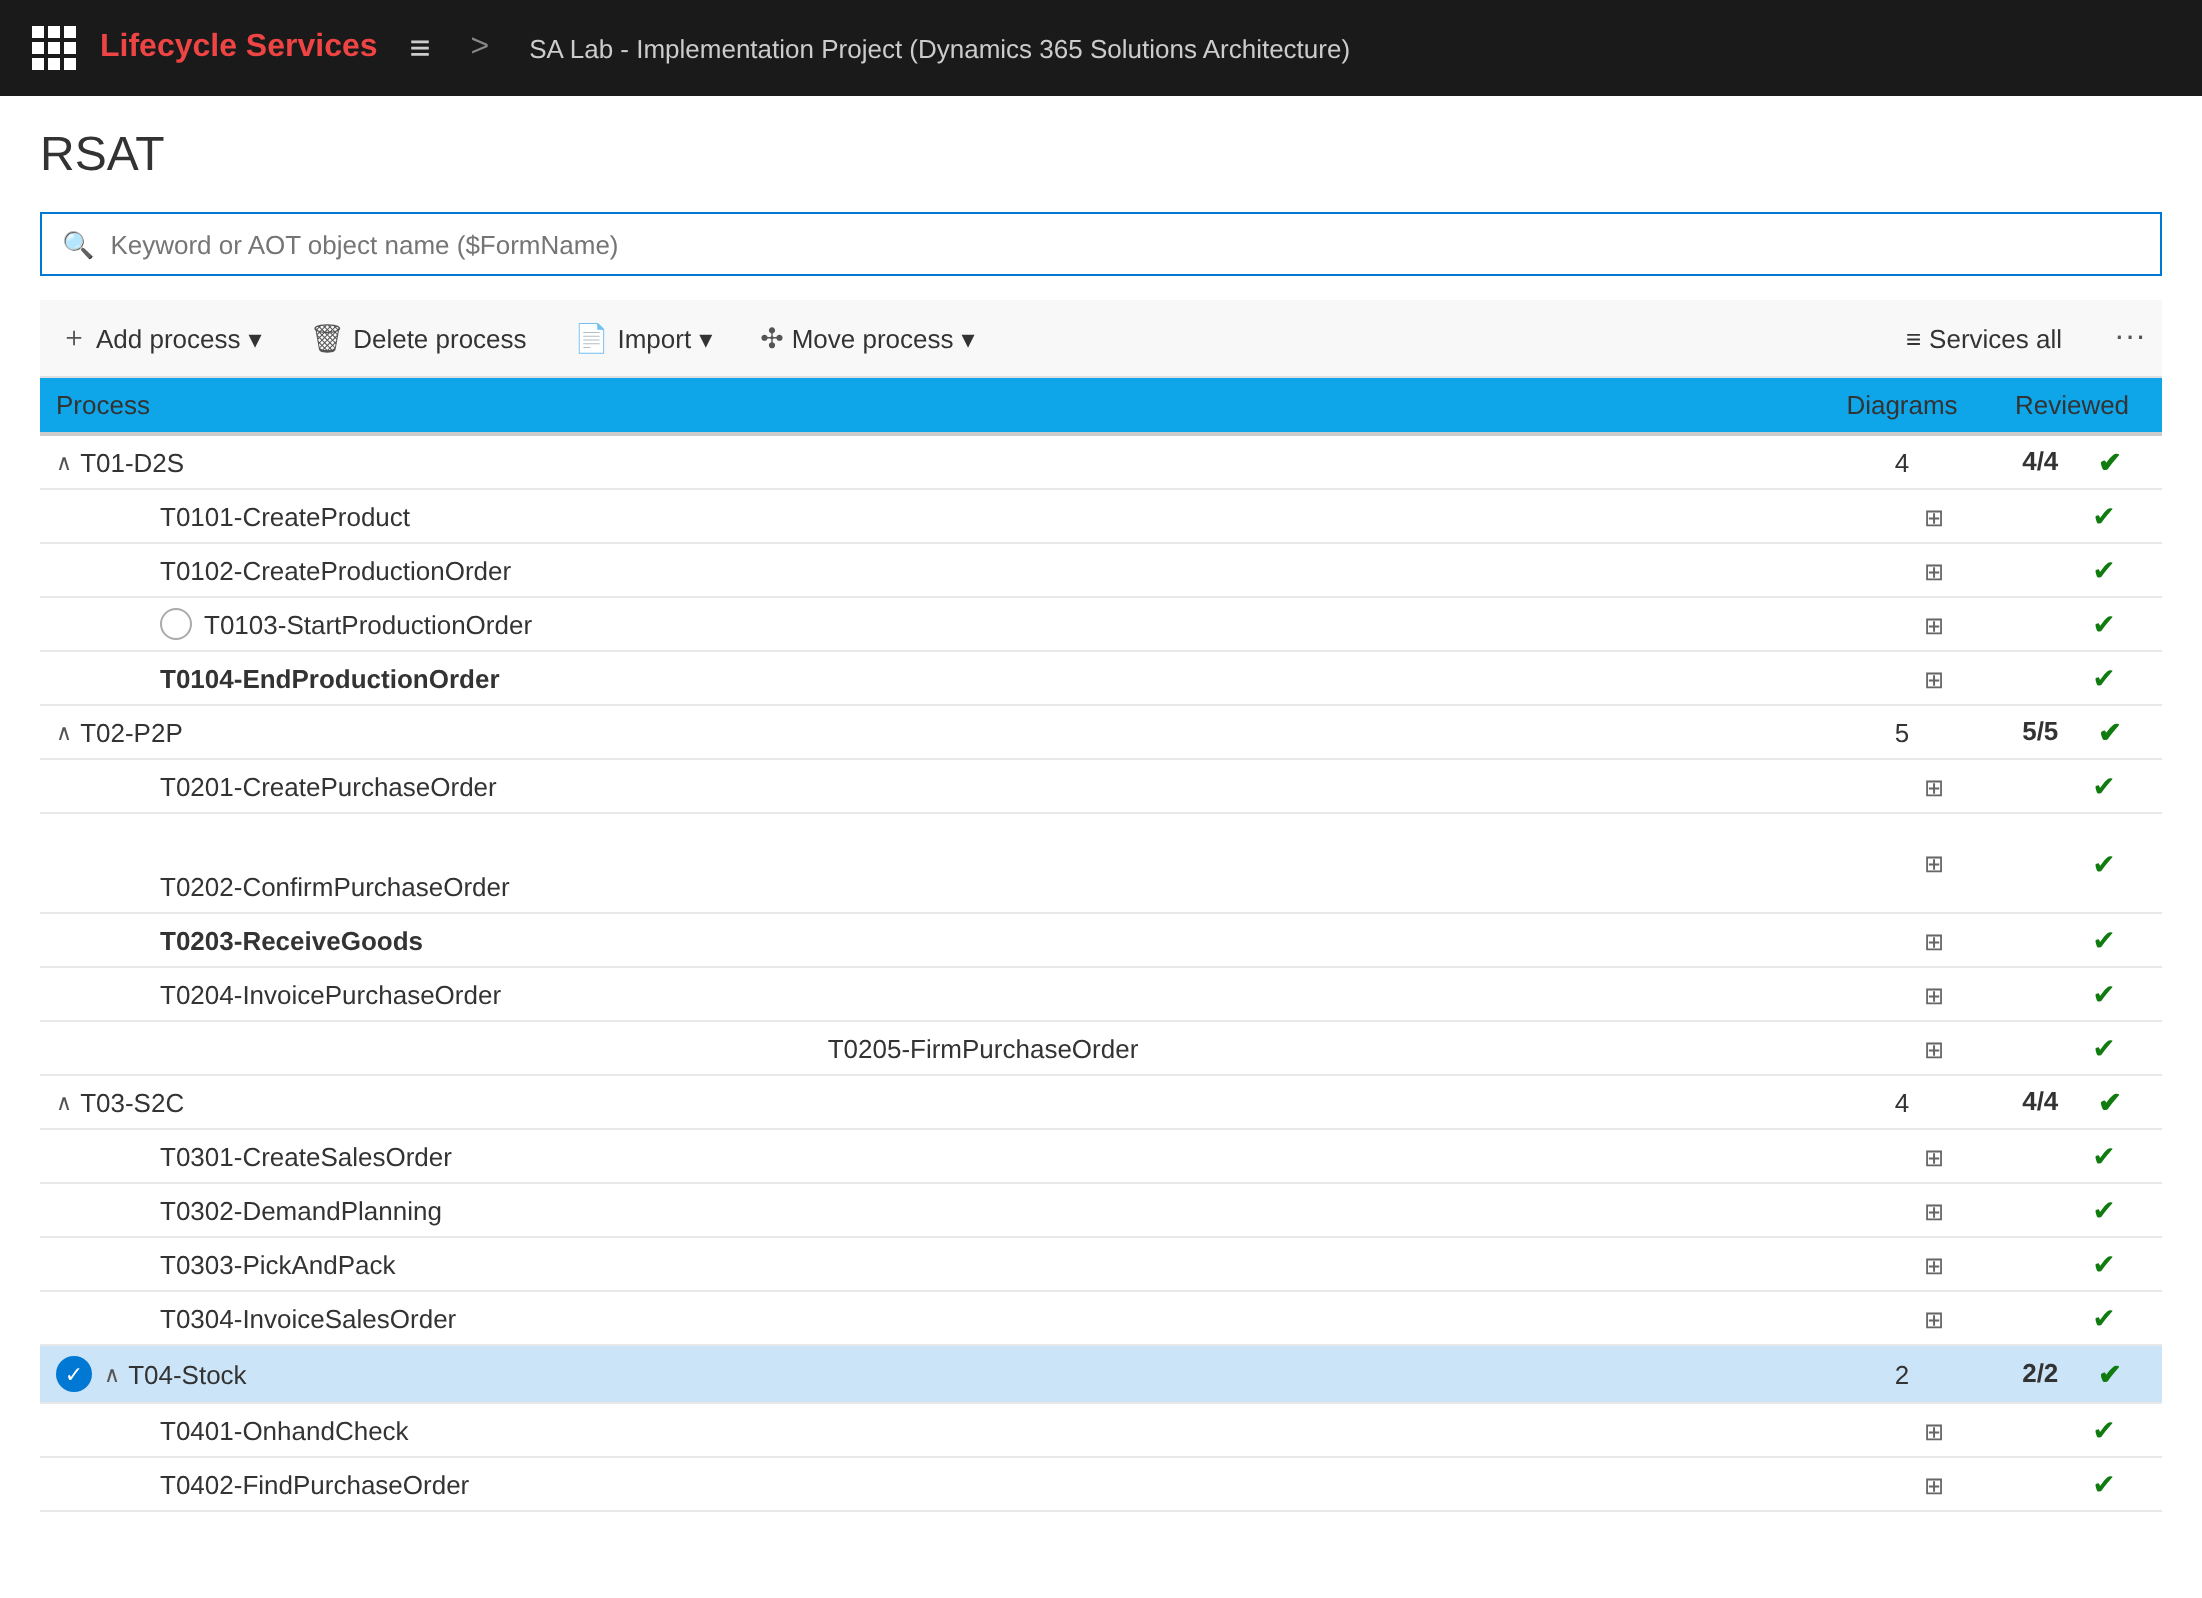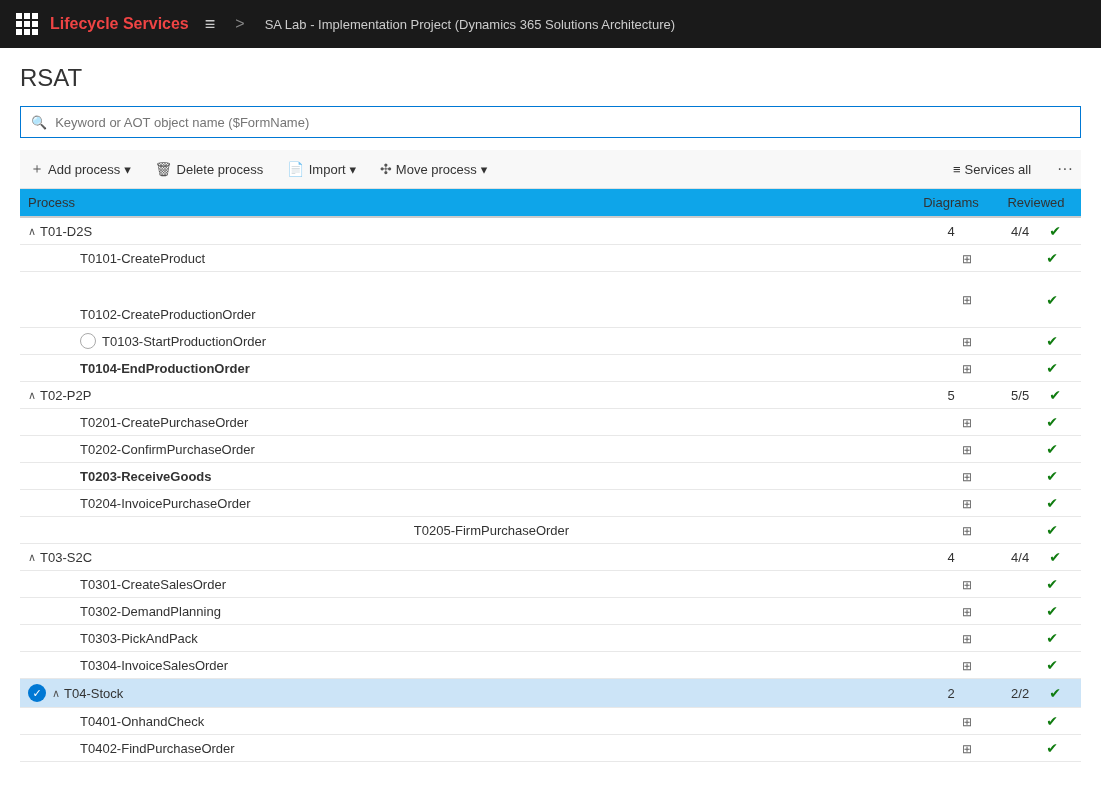--- a/index.html
+++ b/index.html
@@ -168,23 +168,24 @@
     .group-row.selected-row td {
       background: #cce4f7;
     }
     .child-row td {
       padding-left: 40px;
     }
 
     .check-green { color: #107c10; font-size: 14px; }
     .reviewed-cell {
       display: flex;
-      align-items: flex-end;
+      align-items: flex-start;
       justify-content: center;
       gap: 20px;
+      font-weight: bold;
     }
     .expand-icon { color: #555; margin-right: 4px; font-size: 11px; }
 
     .radio-circle {
       width: 16px; height: 16px;
       border: 1px solid #aaa;
       border-radius: 50%;
       display: inline-block;
       margin-right: 6px;
       vertical-align: middle;
@@ -293,21 +294,21 @@
           <td class="col-process">
             <div class="process-name-cell" style="padding-left: 20px;">
               <span>T0101-CreateProduct</span>
             </div>
           </td>
           <td class="col-diagrams" style="text-align: center;"><span style="font-size:12px;color:#666;cursor:pointer;">⊞</span></td>
           <td class="col-reviewed" style="text-align: center;"><span class="check-green">✔</span></td>
         </tr>
         <tr class="child-row">
           <td class="col-process">
-            <div class="process-name-cell" style="padding-left: 20px; margin-top: 30px;">
+            <div class="process-name-cell" style="padding-left: 20px;">
               <span>T0102-CreateProductionOrder</span>
             </div>
           </td>
           <td class="col-diagrams" style="text-align: center;"><span style="font-size:12px;color:#666;cursor:pointer;">⊞</span></td>
           <td class="col-reviewed" style="text-align: center;"><span class="check-green">✔</span></td>
         </tr>
         <tr class="child-row">
           <td class="col-process">
             <div class="process-name-cell" style="padding-left: 20px;">
               <span class="radio-circle"></span>
@@ -345,21 +346,21 @@
           <td class="col-process">
             <div class="process-name-cell" style="padding-left: 20px;">
               <span>T0201-CreatePurchaseOrder</span>
             </div>
           </td>
           <td class="col-diagrams" style="text-align: center;"><span style="font-size:12px;color:#666;cursor:pointer;">⊞</span></td>
           <td class="col-reviewed" style="text-align: center;"><span class="check-green">✔</span></td>
         </tr>
         <tr class="child-row">
           <td class="col-process">
-            <div class="process-name-cell" style="padding-left: 20px;">
+            <div class="process-name-cell" style="padding-left: 20px; margin-top: 24px;">
               <span>T0202-ConfirmPurchaseOrder</span>
             </div>
           </td>
           <td class="col-diagrams" style="text-align: center;"><span style="font-size:12px;color:#666;cursor:pointer;">⊞</span></td>
           <td class="col-reviewed" style="text-align: center;"><span class="check-green">✔</span></td>
         </tr>
         <tr class="child-row">
           <td class="col-process">
             <div class="process-name-cell" style="padding-left: 20px; font-weight: bold;">
               <span>T0203-ReceiveGoods</span>

